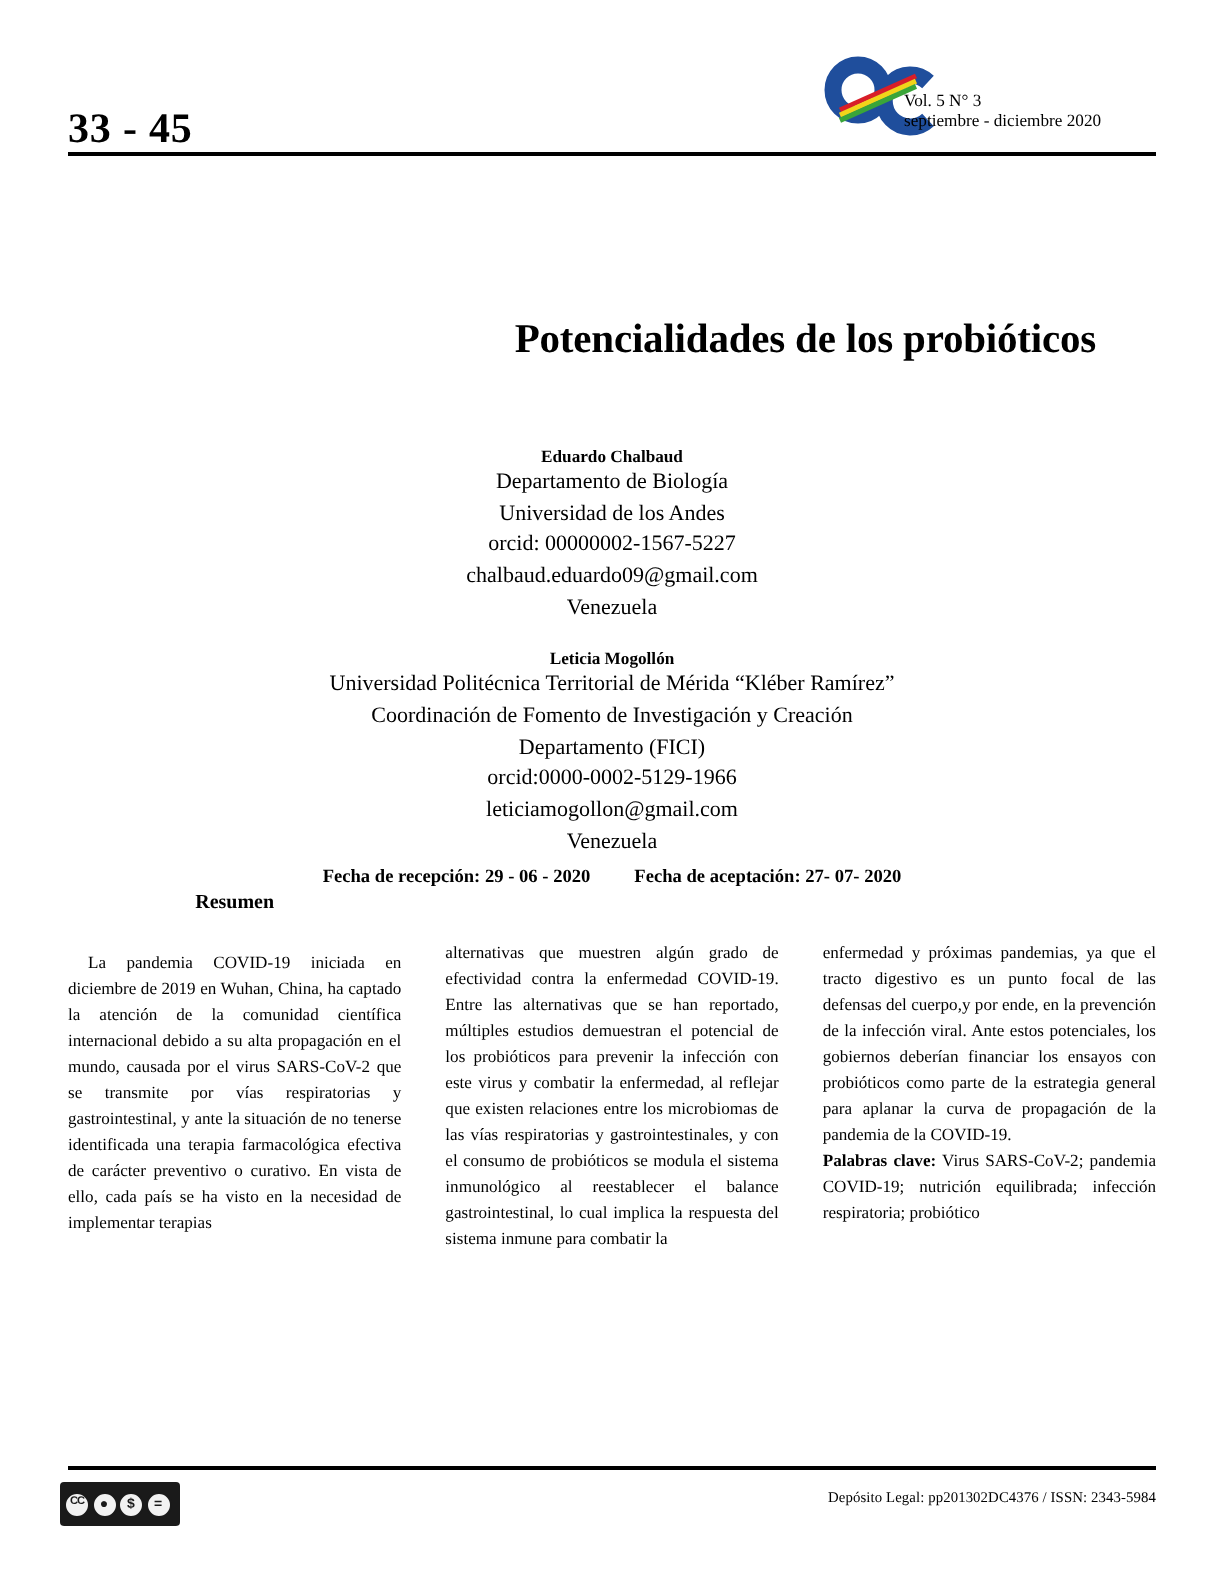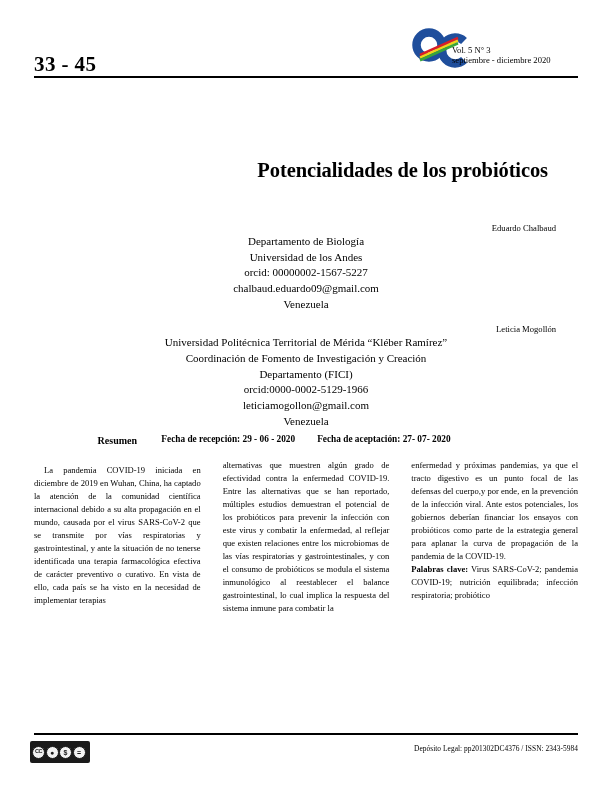--- a/index.html
+++ b/index.html
@@ -84,23 +84,22 @@
   .authors {
     position: absolute;
     left: 56px;
     top: 222px;
     width: 500px;
     text-align: center;
   }
   .author-group { margin-bottom: 11px; }
   .author-name {
     font-size: 8.6px;
-    font-weight: normal;
+    font-weight: bold;
     line-height: 1.42;
-    text-align: right;
   }
   .author-line {
     font-size: 11px;
     line-height: 1.42;
   }
 
   
   .dates {
     position: absolute;
     left: 56px;
@@ -110,21 +109,21 @@
     font-size: 9.3px;
     font-weight: bold;
   }
   .dates span { display: inline-block; }
   .date-gap { width: 22px; }
 
   
   .columns {
     position: absolute;
     left: 34px;
-    top: 433px;
+    top: 444px;
     width: 544px;
     display: flex;
     gap: 22px;
   }
   .col {
     width: 167px;
     font-size: 8.55px;
     line-height: 1.52;
     text-align: justify;
   }

